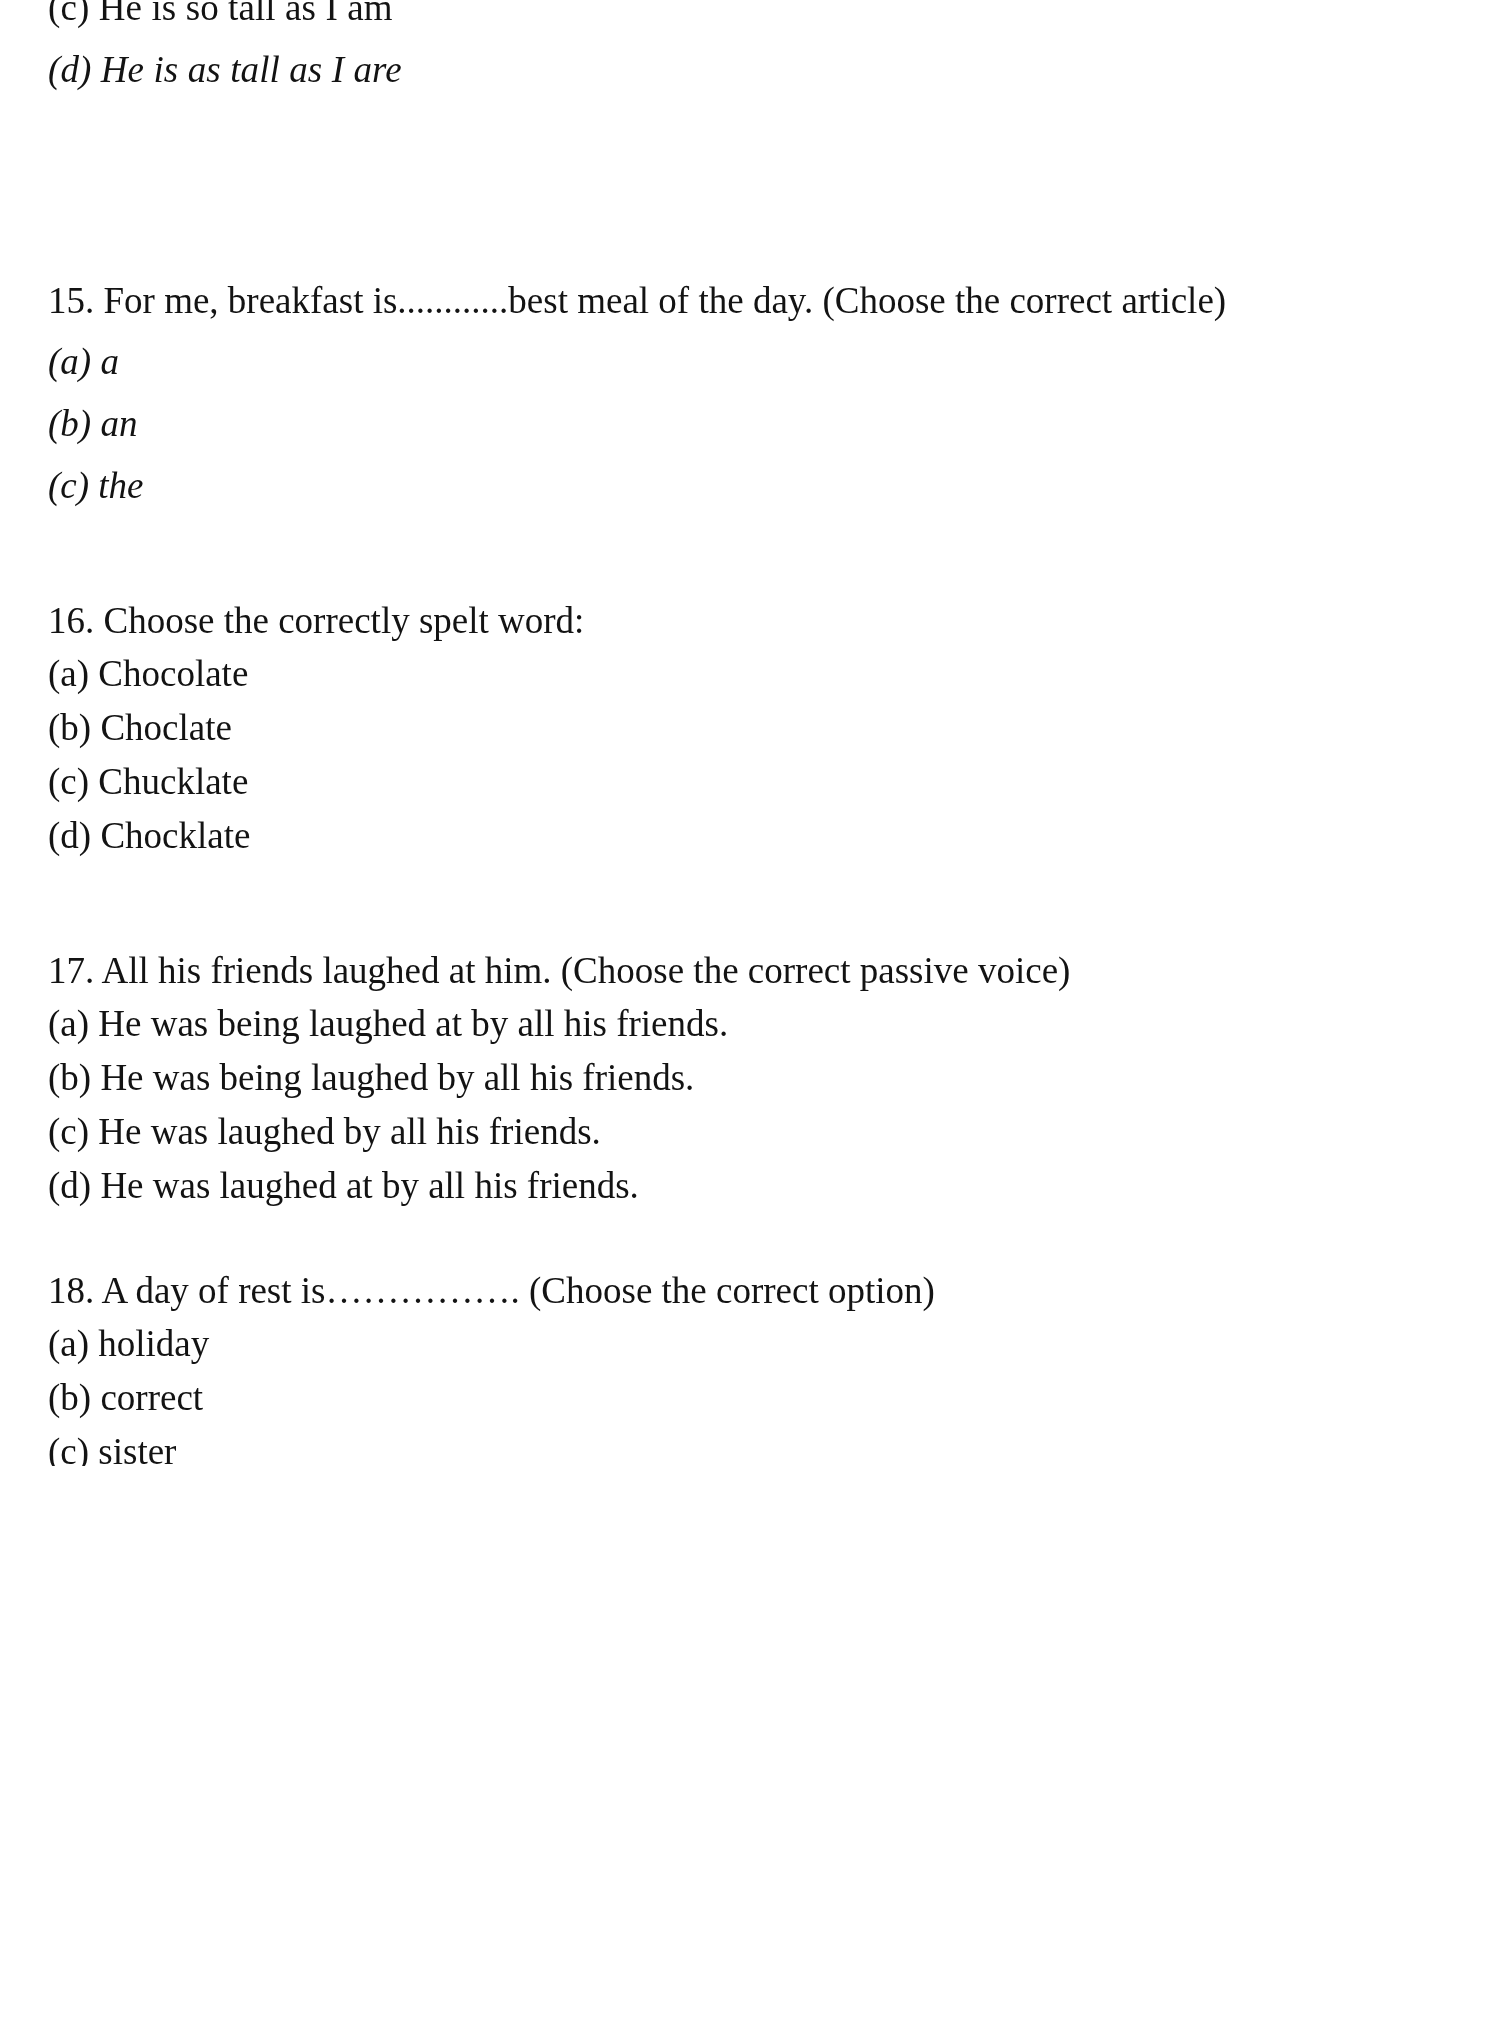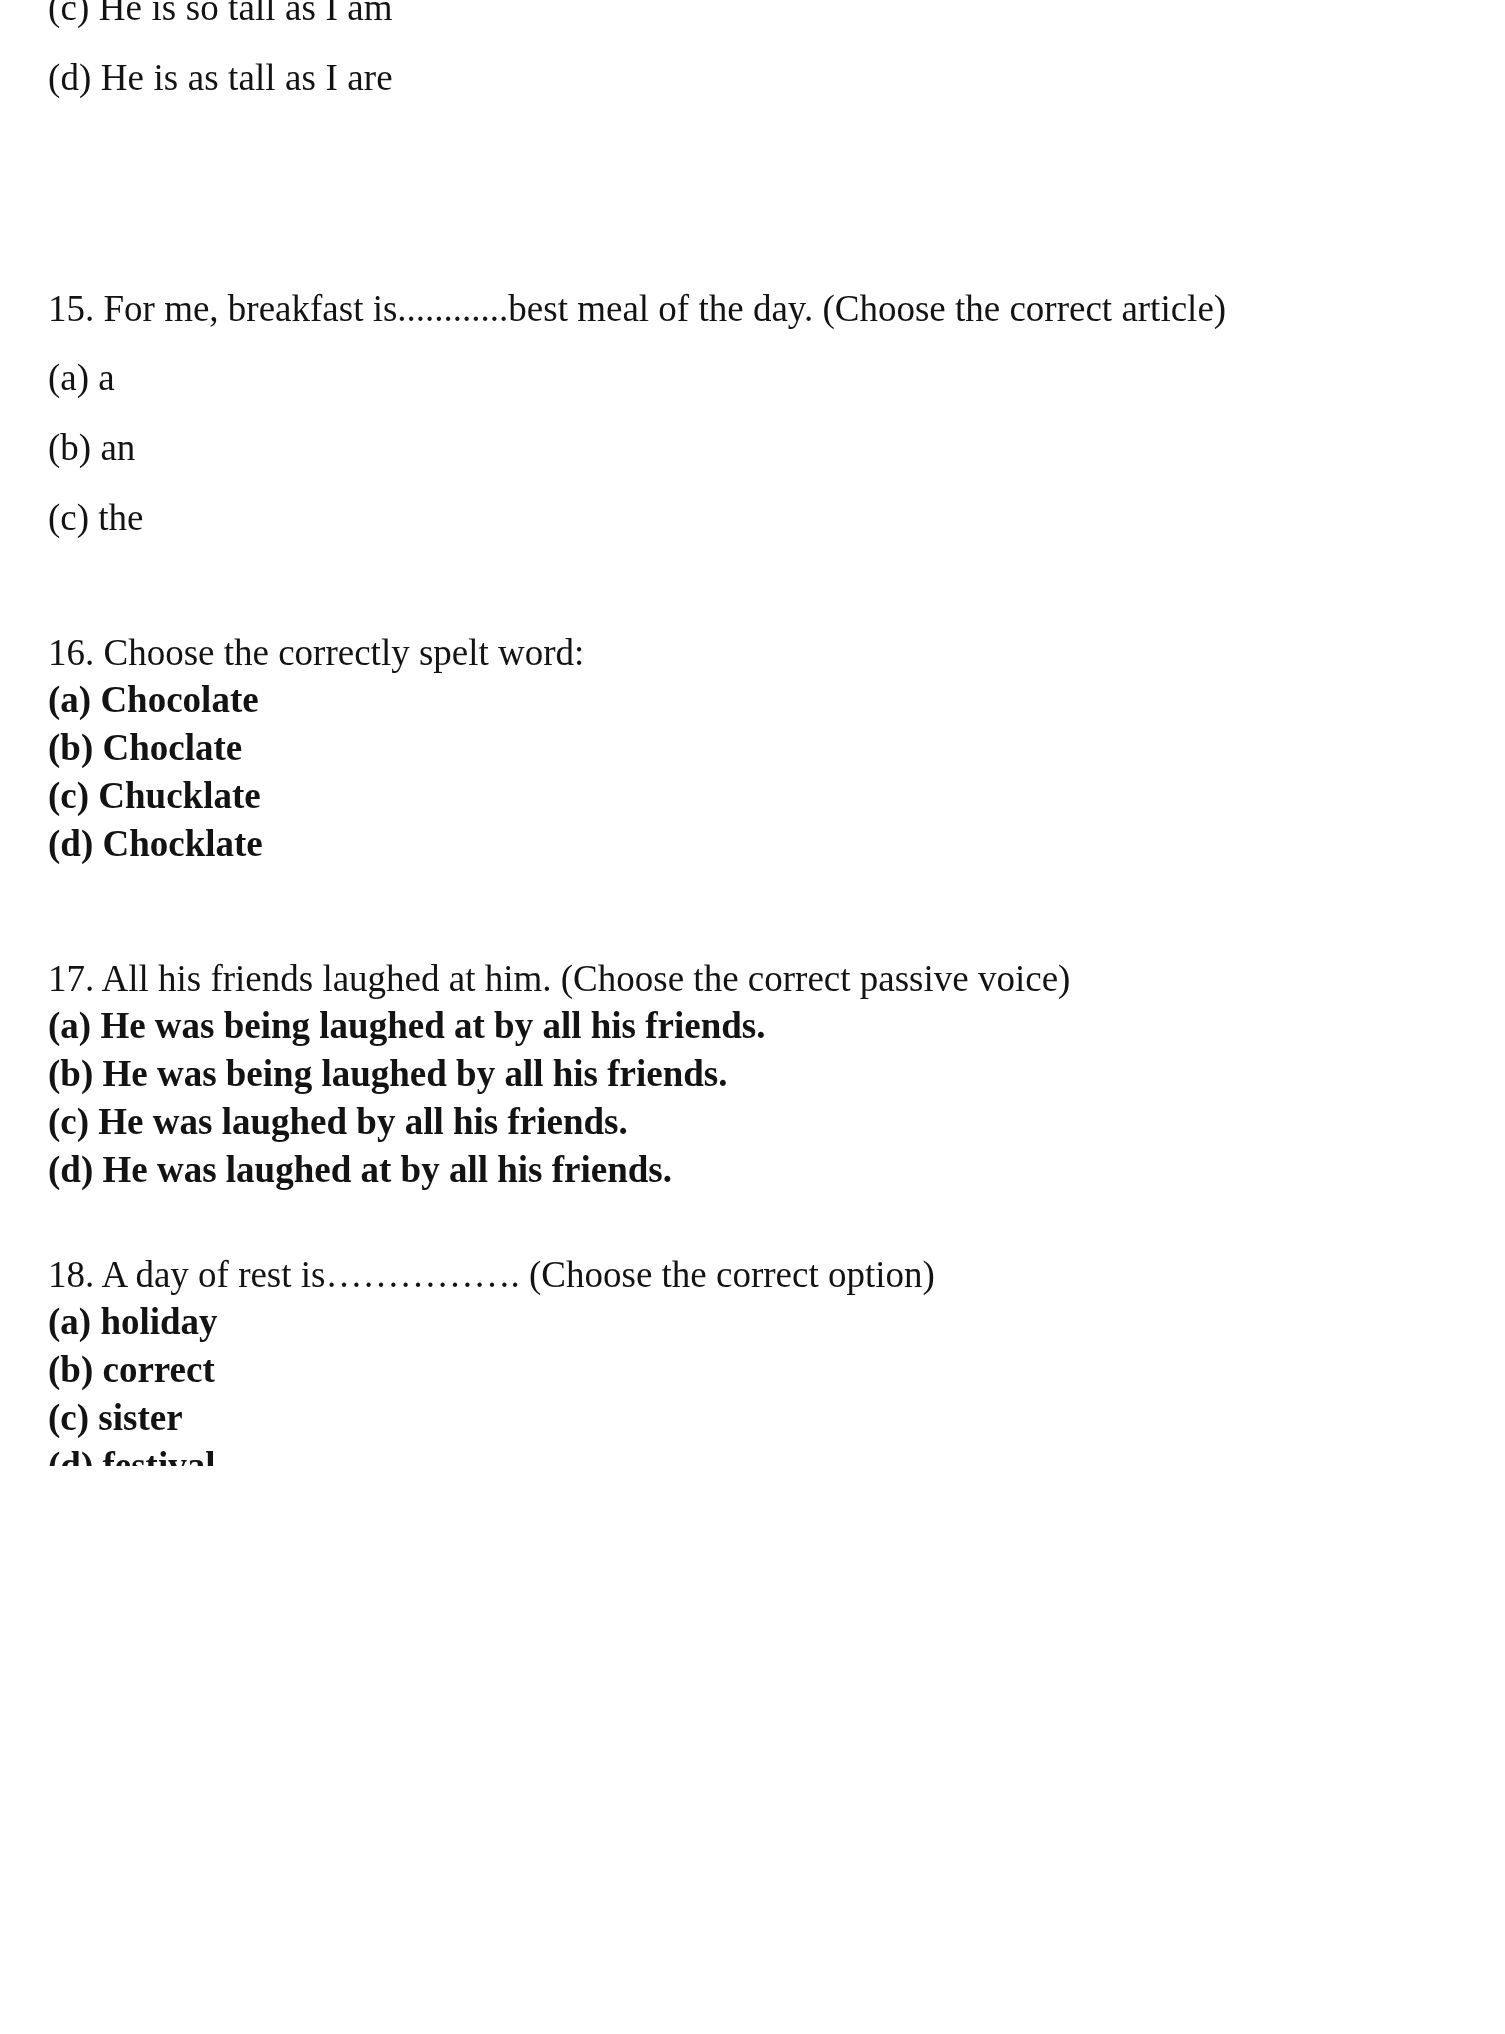--- a/index.html
+++ b/index.html
@@ -37,22 +37,22 @@
     margin-top: 0;
     white-space: pre-wrap;
   }
   .opt {
     font-size: 37px;
     line-height: 48px;
     white-space: pre-wrap;
   }
 
   
-  .opt-loose { margin-top: 22px; }
-  .opt-tight { margin-top: 0; font-weight: bold; }
+  .opt-loose { margin-top: 14px; font-style: italic; }
+  .opt-tight { margin-top: 6px; }
   .gap-big  { height: 96px; }
   .gap-mid  { height: 88px; }
   .gap-sm   { height: 58px; }
 
   .q-sub { display: block; }
 </style>
 </head>
 <body>
 
 <div class="page">

